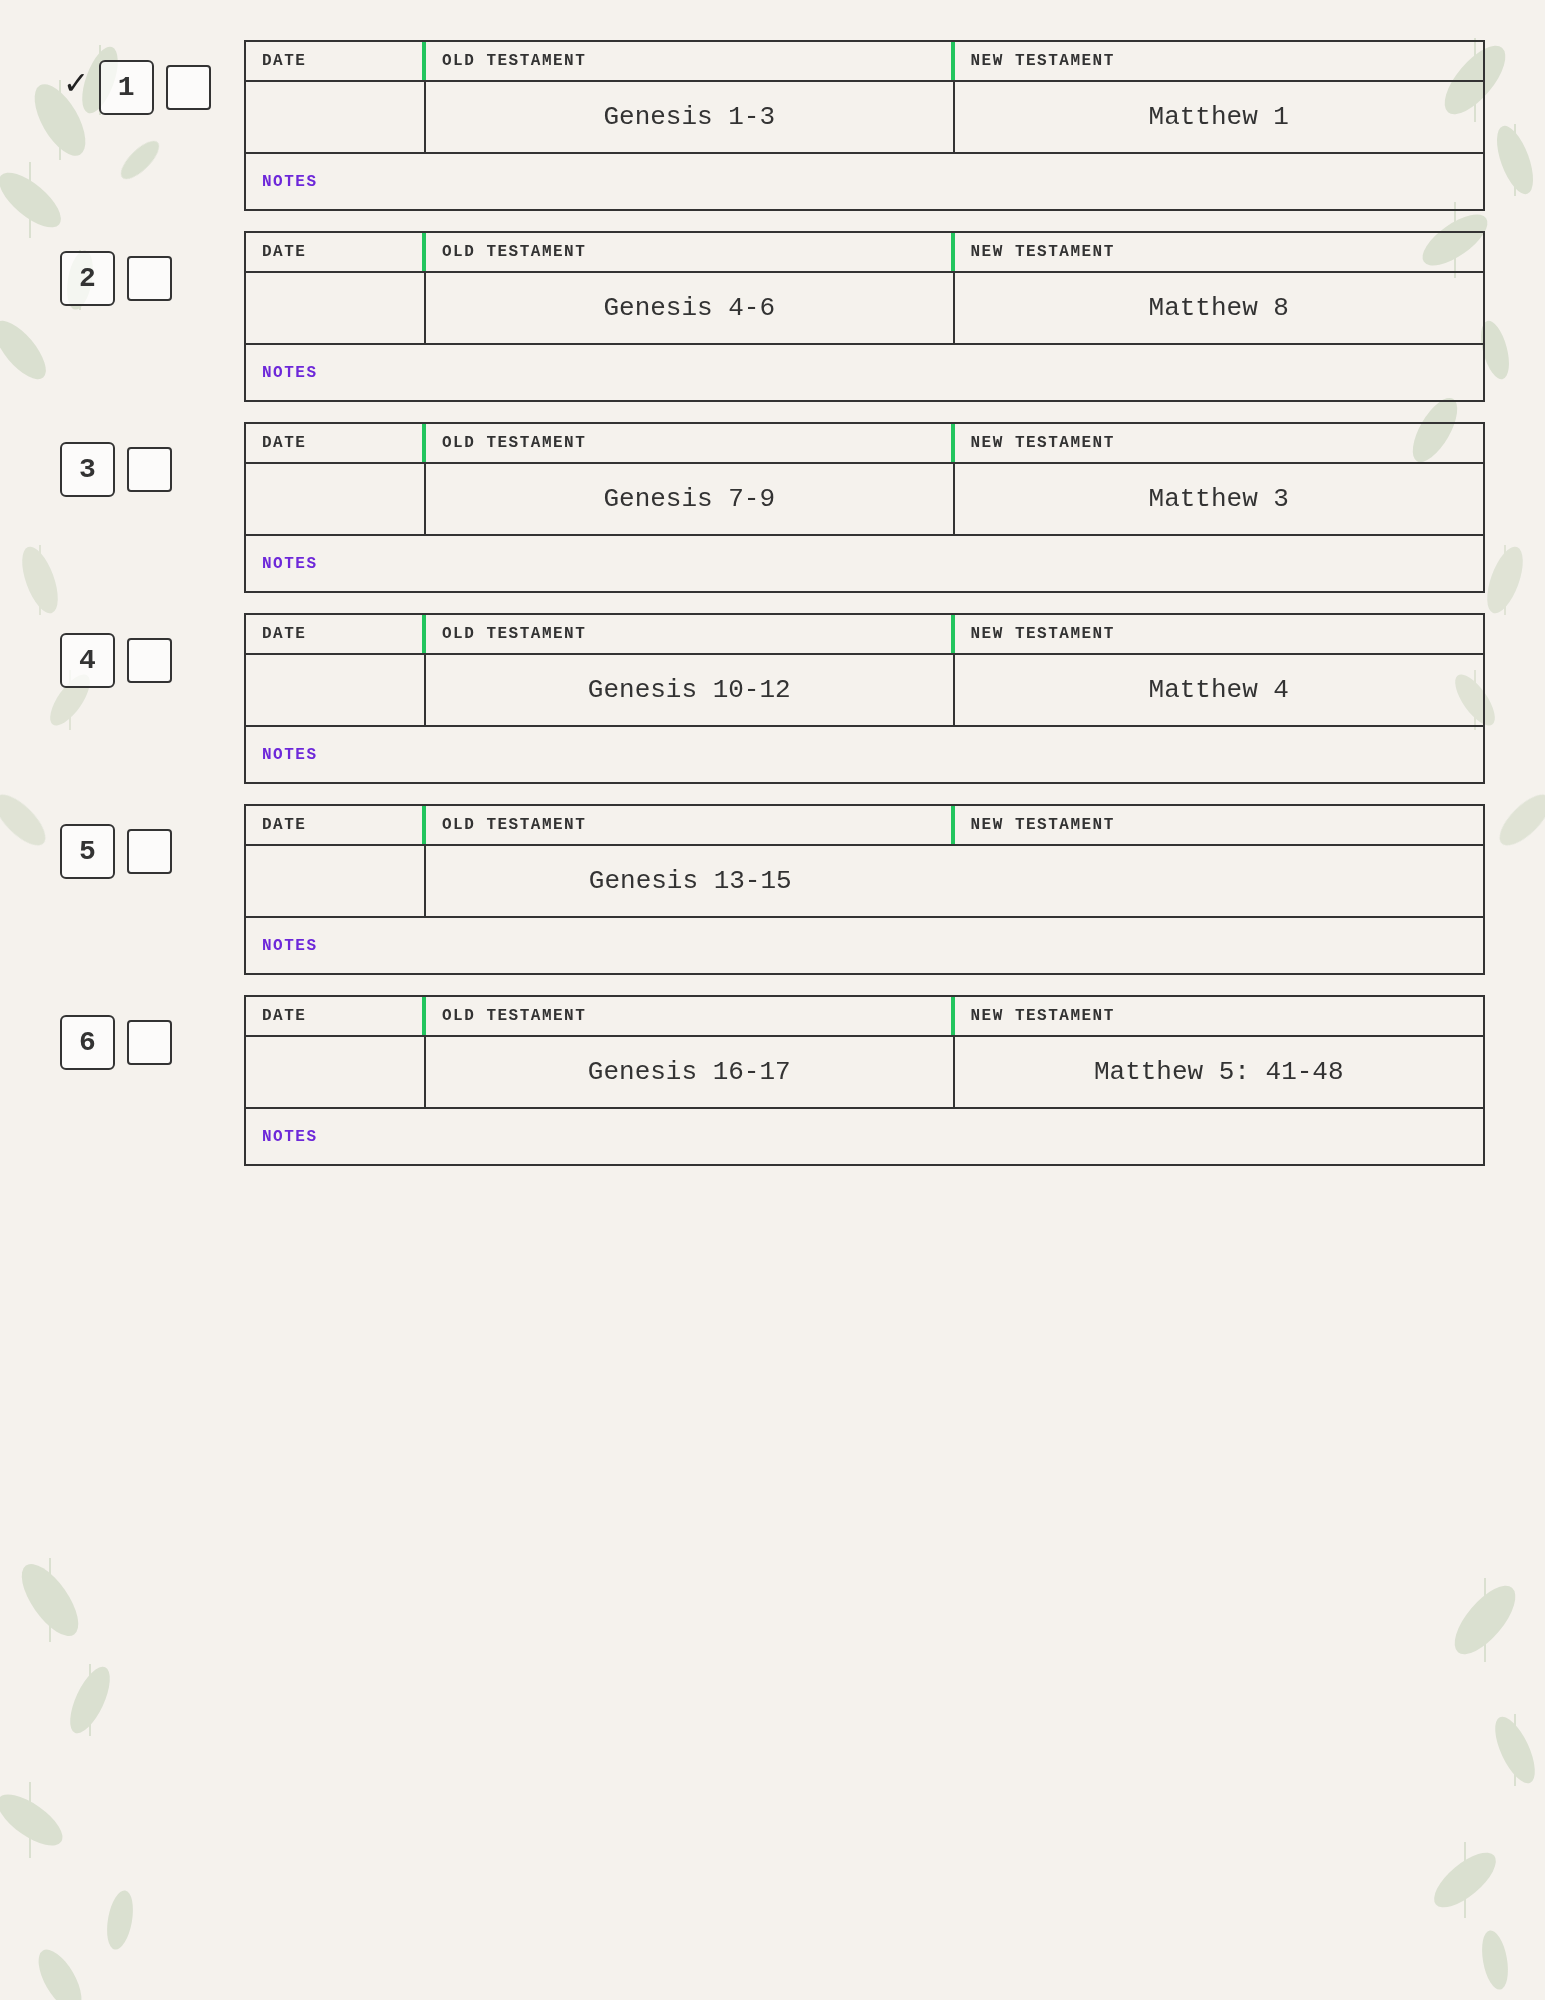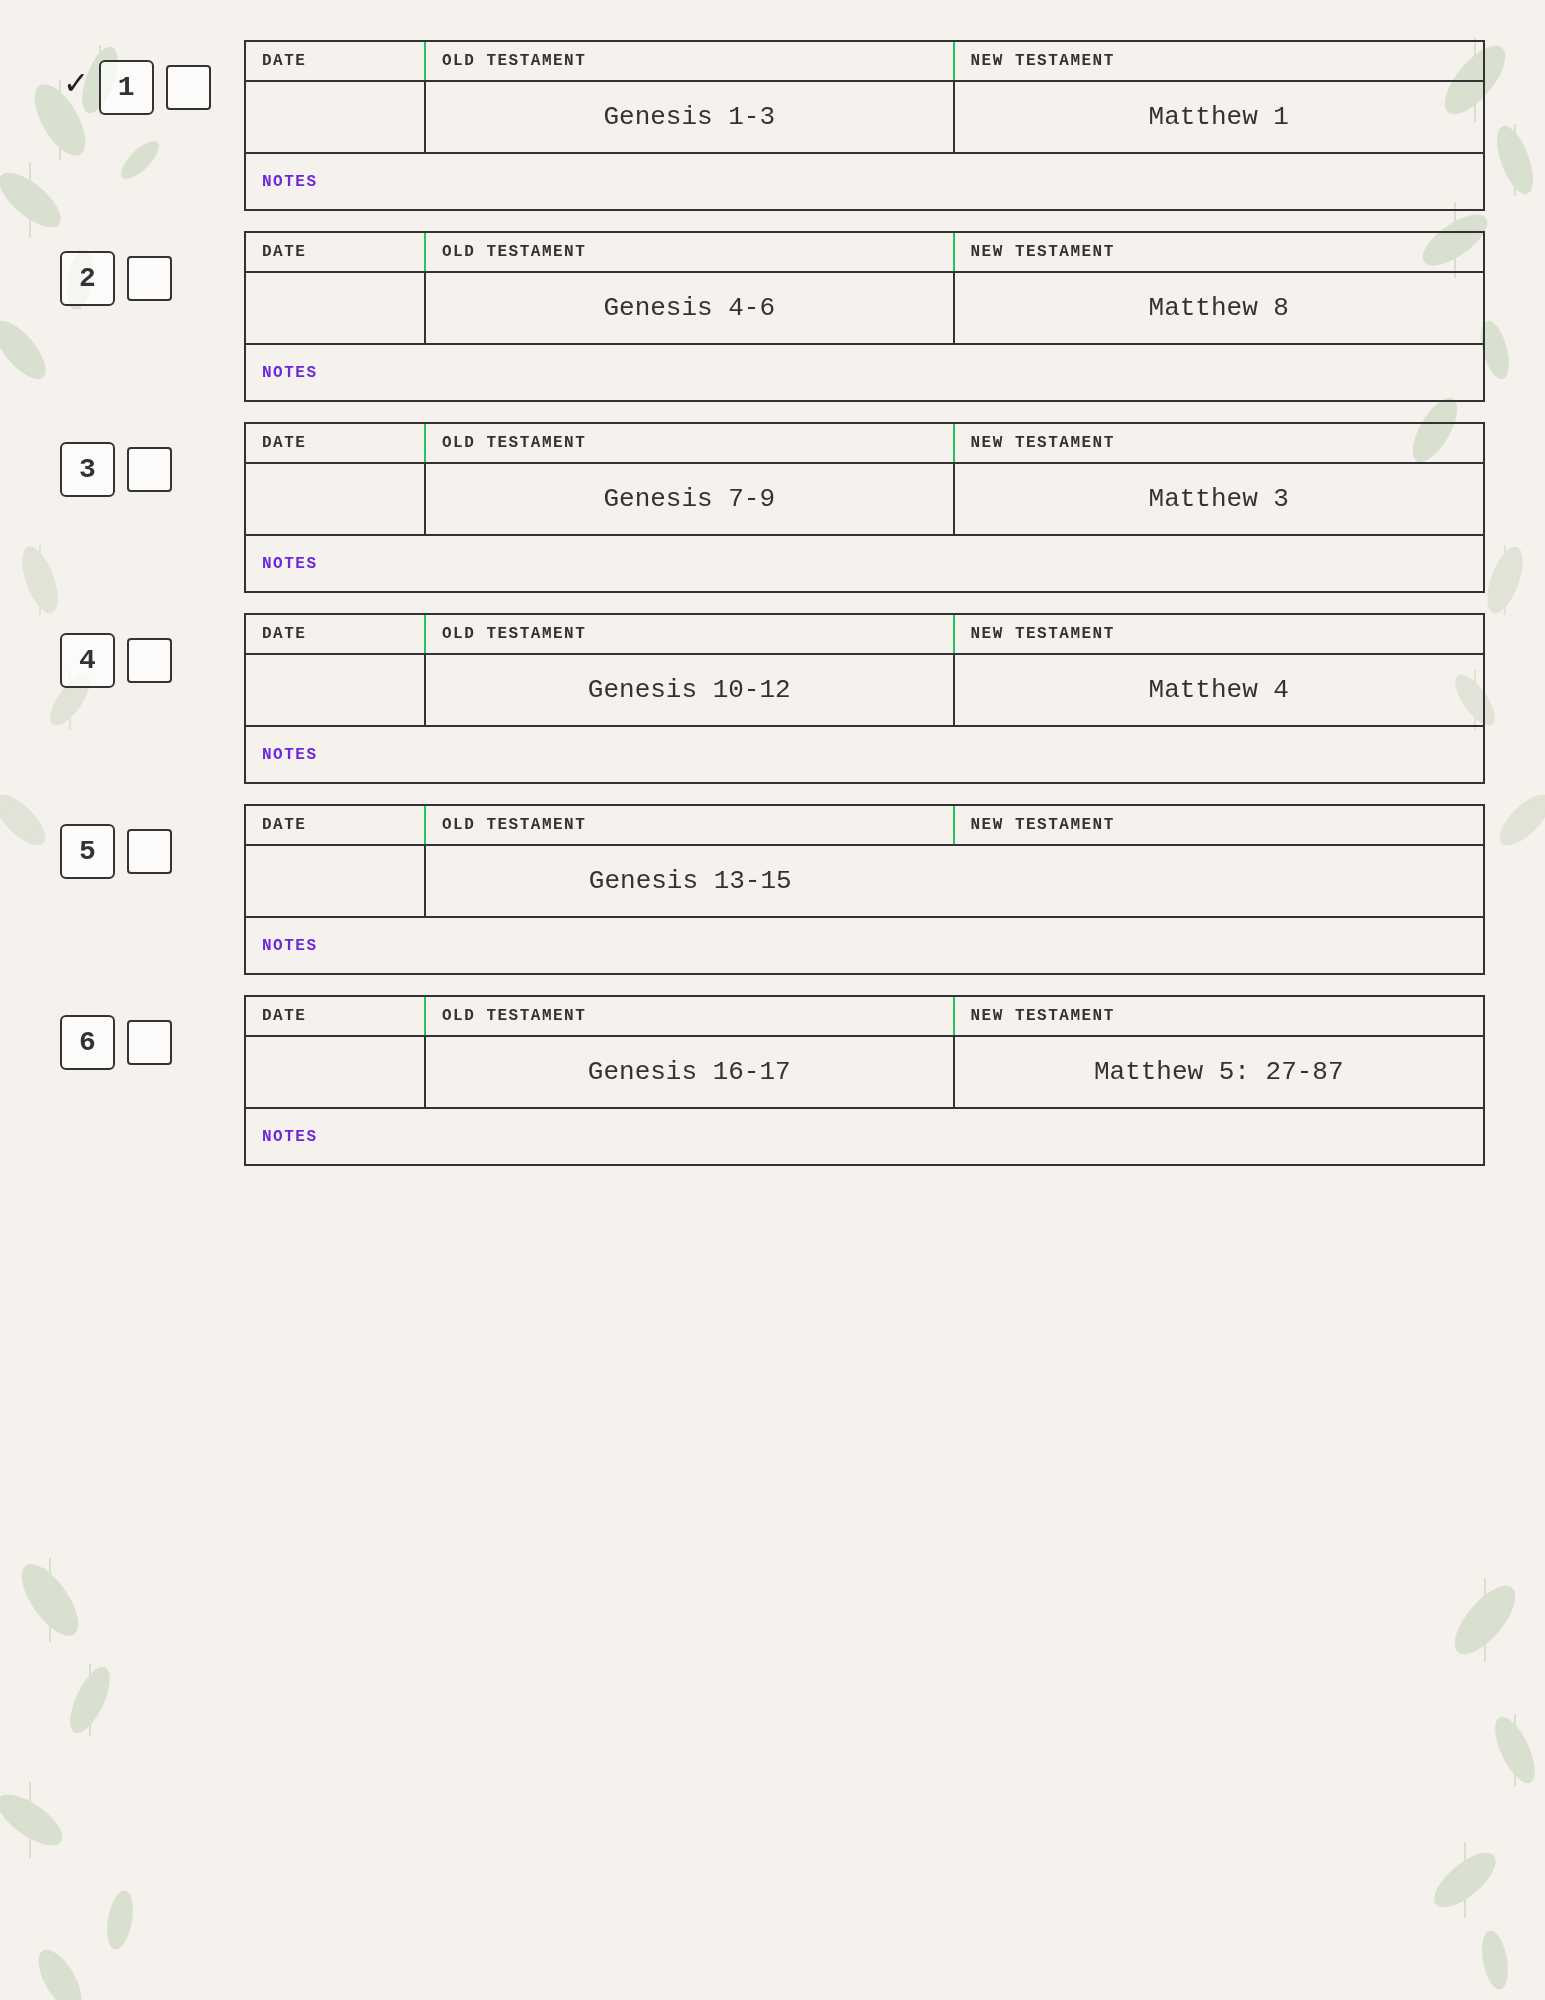--- a/index.html
+++ b/index.html
@@ -82,21 +82,21 @@
       border-bottom: 2px solid #333;
     }
 
     .header-cell {
       padding: 10px 16px;
       font-size: 16px;
       font-weight: bold;
       letter-spacing: 1.5px;
       color: #333;
       text-transform: uppercase;
-      border-right: 2px solid #22c55e;
+      border-right: 4px solid #22c55e;
     }
 
     .header-cell:last-child {
       border-right: none;
     }
 
     .reading-row {
       display: grid;
       grid-template-columns: 180px 1fr 1fr;
       border-bottom: 2px solid #333;
@@ -344,21 +344,21 @@
     </div>
     <div class="reading-block">
       <div class="reading-header">
         <div class="header-cell">DATE</div>
         <div class="header-cell">OLD TESTAMENT</div>
         <div class="header-cell">NEW TESTAMENT</div>
       </div>
       <div class="reading-row">
         <div class="reading-cell date-cell"></div>
         <div class="reading-cell">Genesis 16-17</div>
-        <div class="reading-cell">Matthew 5: 27-87</div>
+        <div class="reading-cell">Matthew 5: 41-48</div>
       </div>
       <div class="notes-row">
         <span>NOTES</span>
       </div>
     </div>
   </div>
 
 </div>
 
 </body></html>

